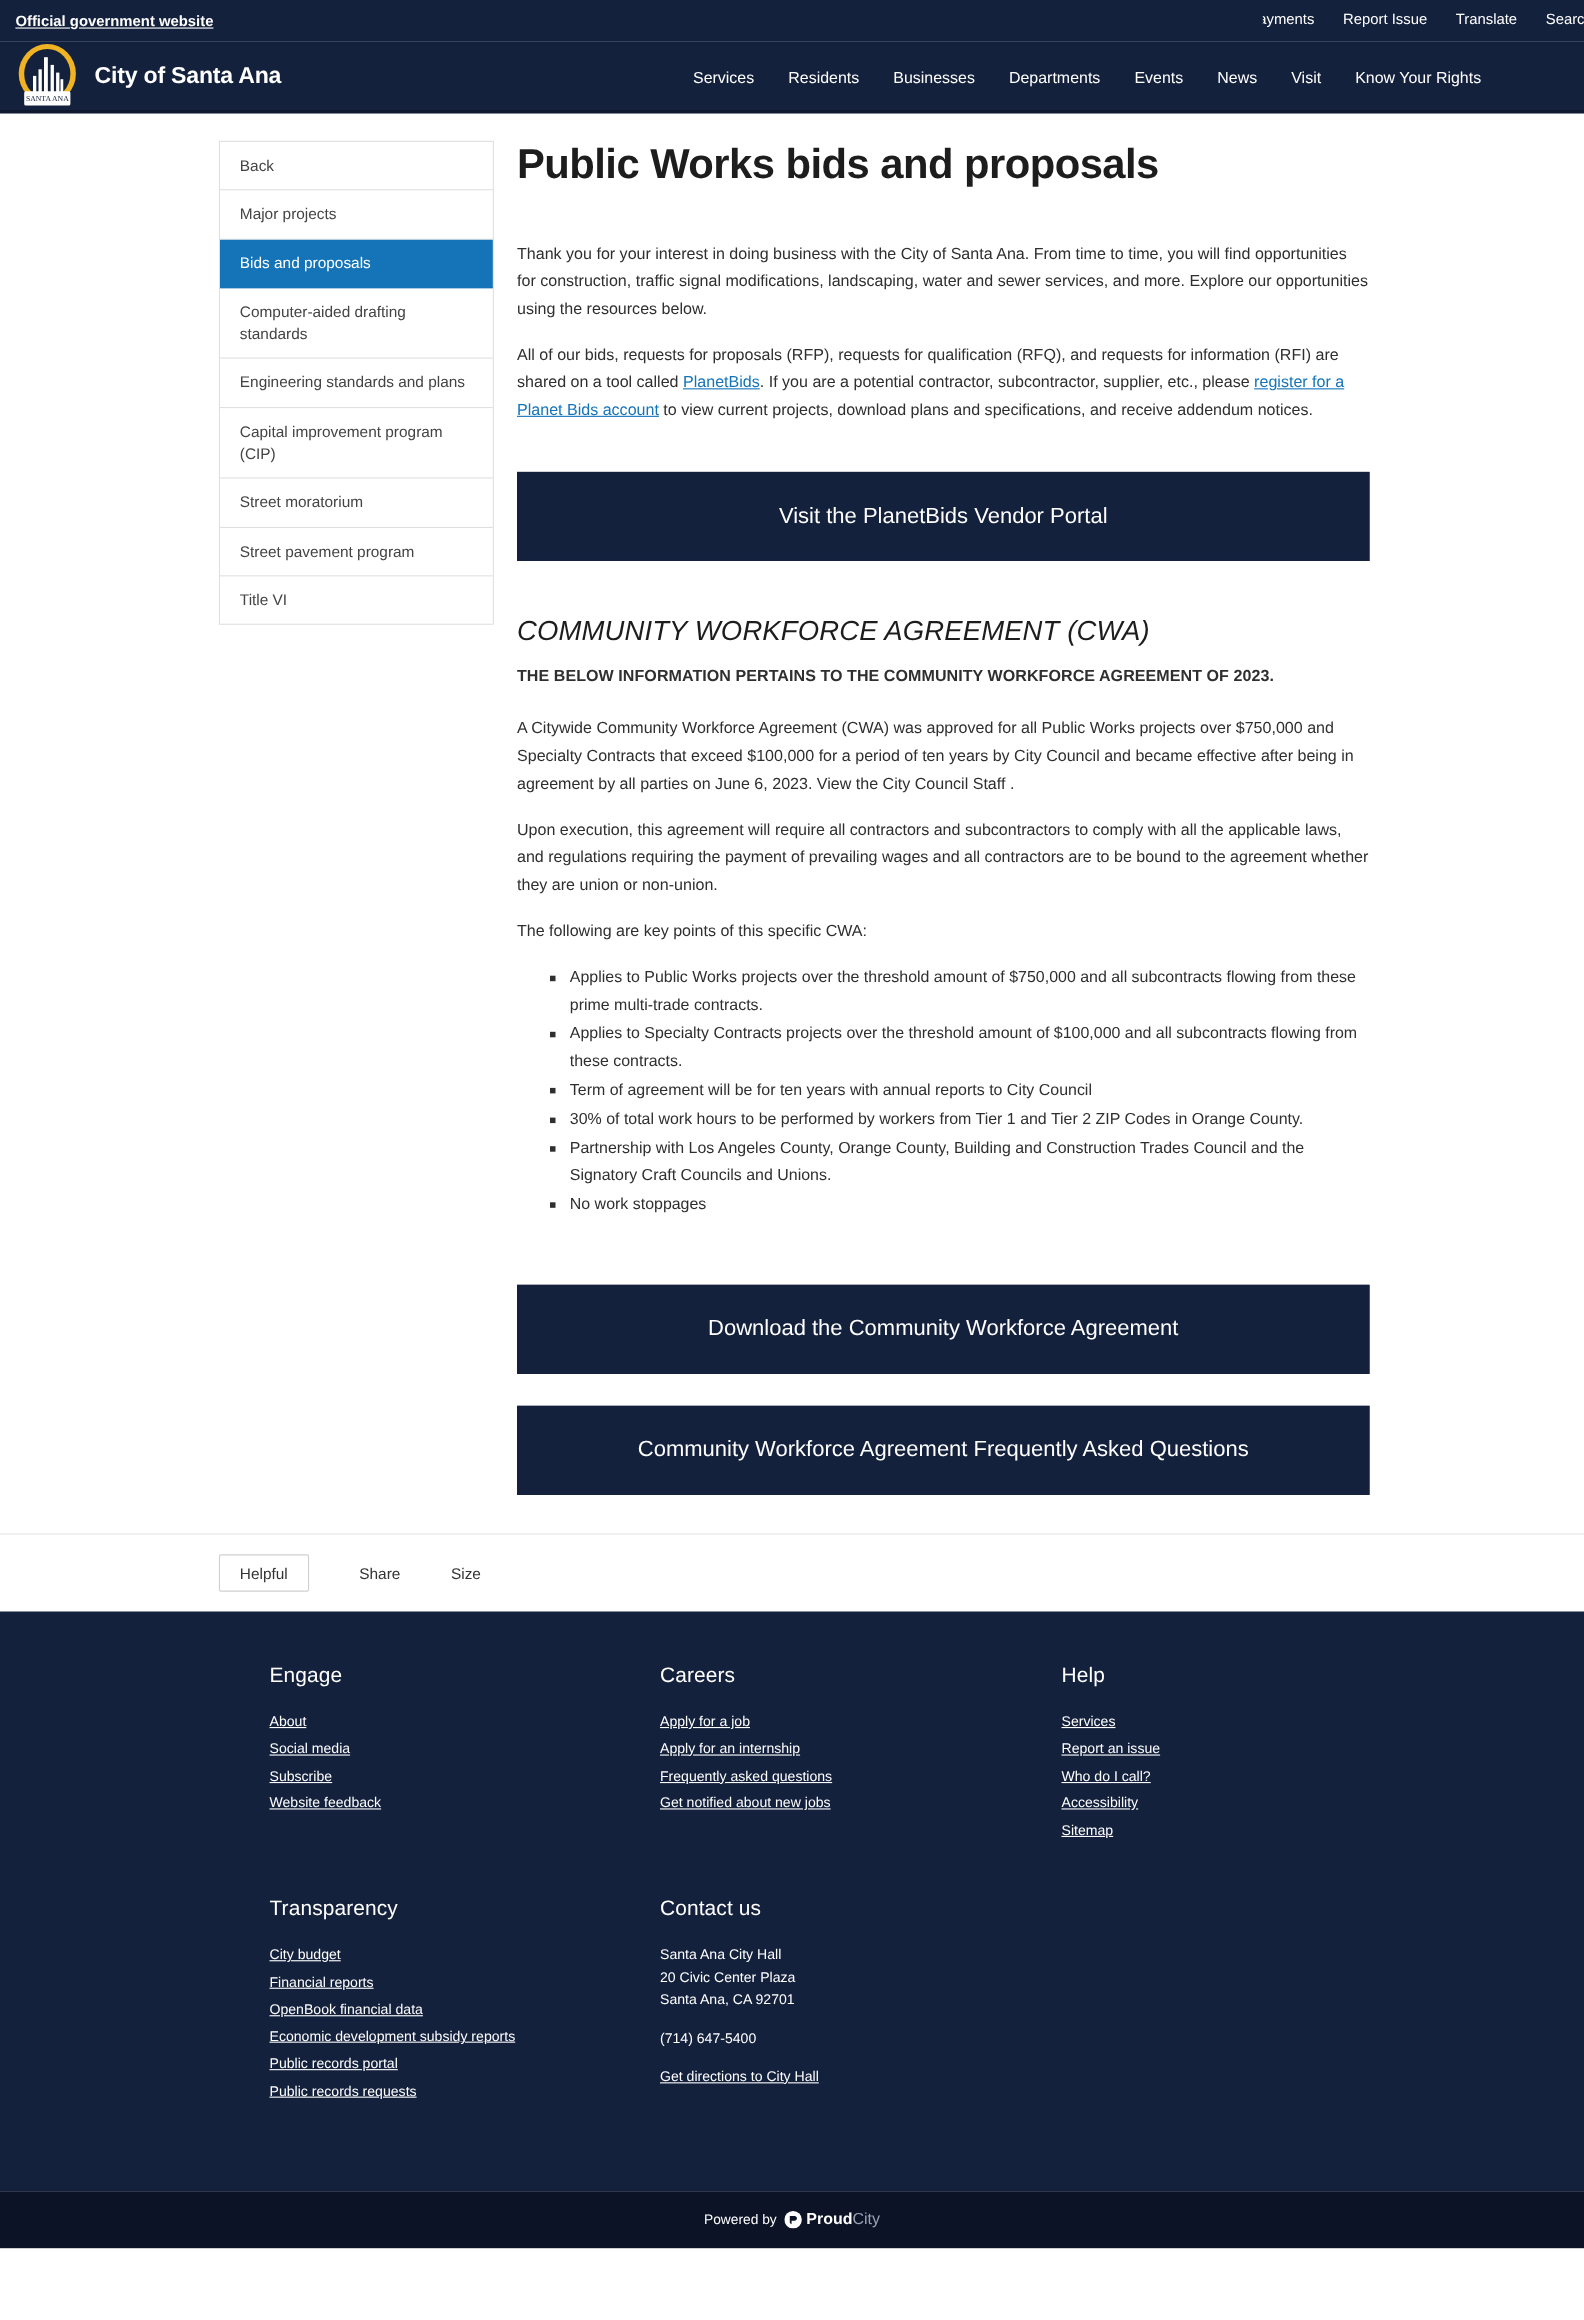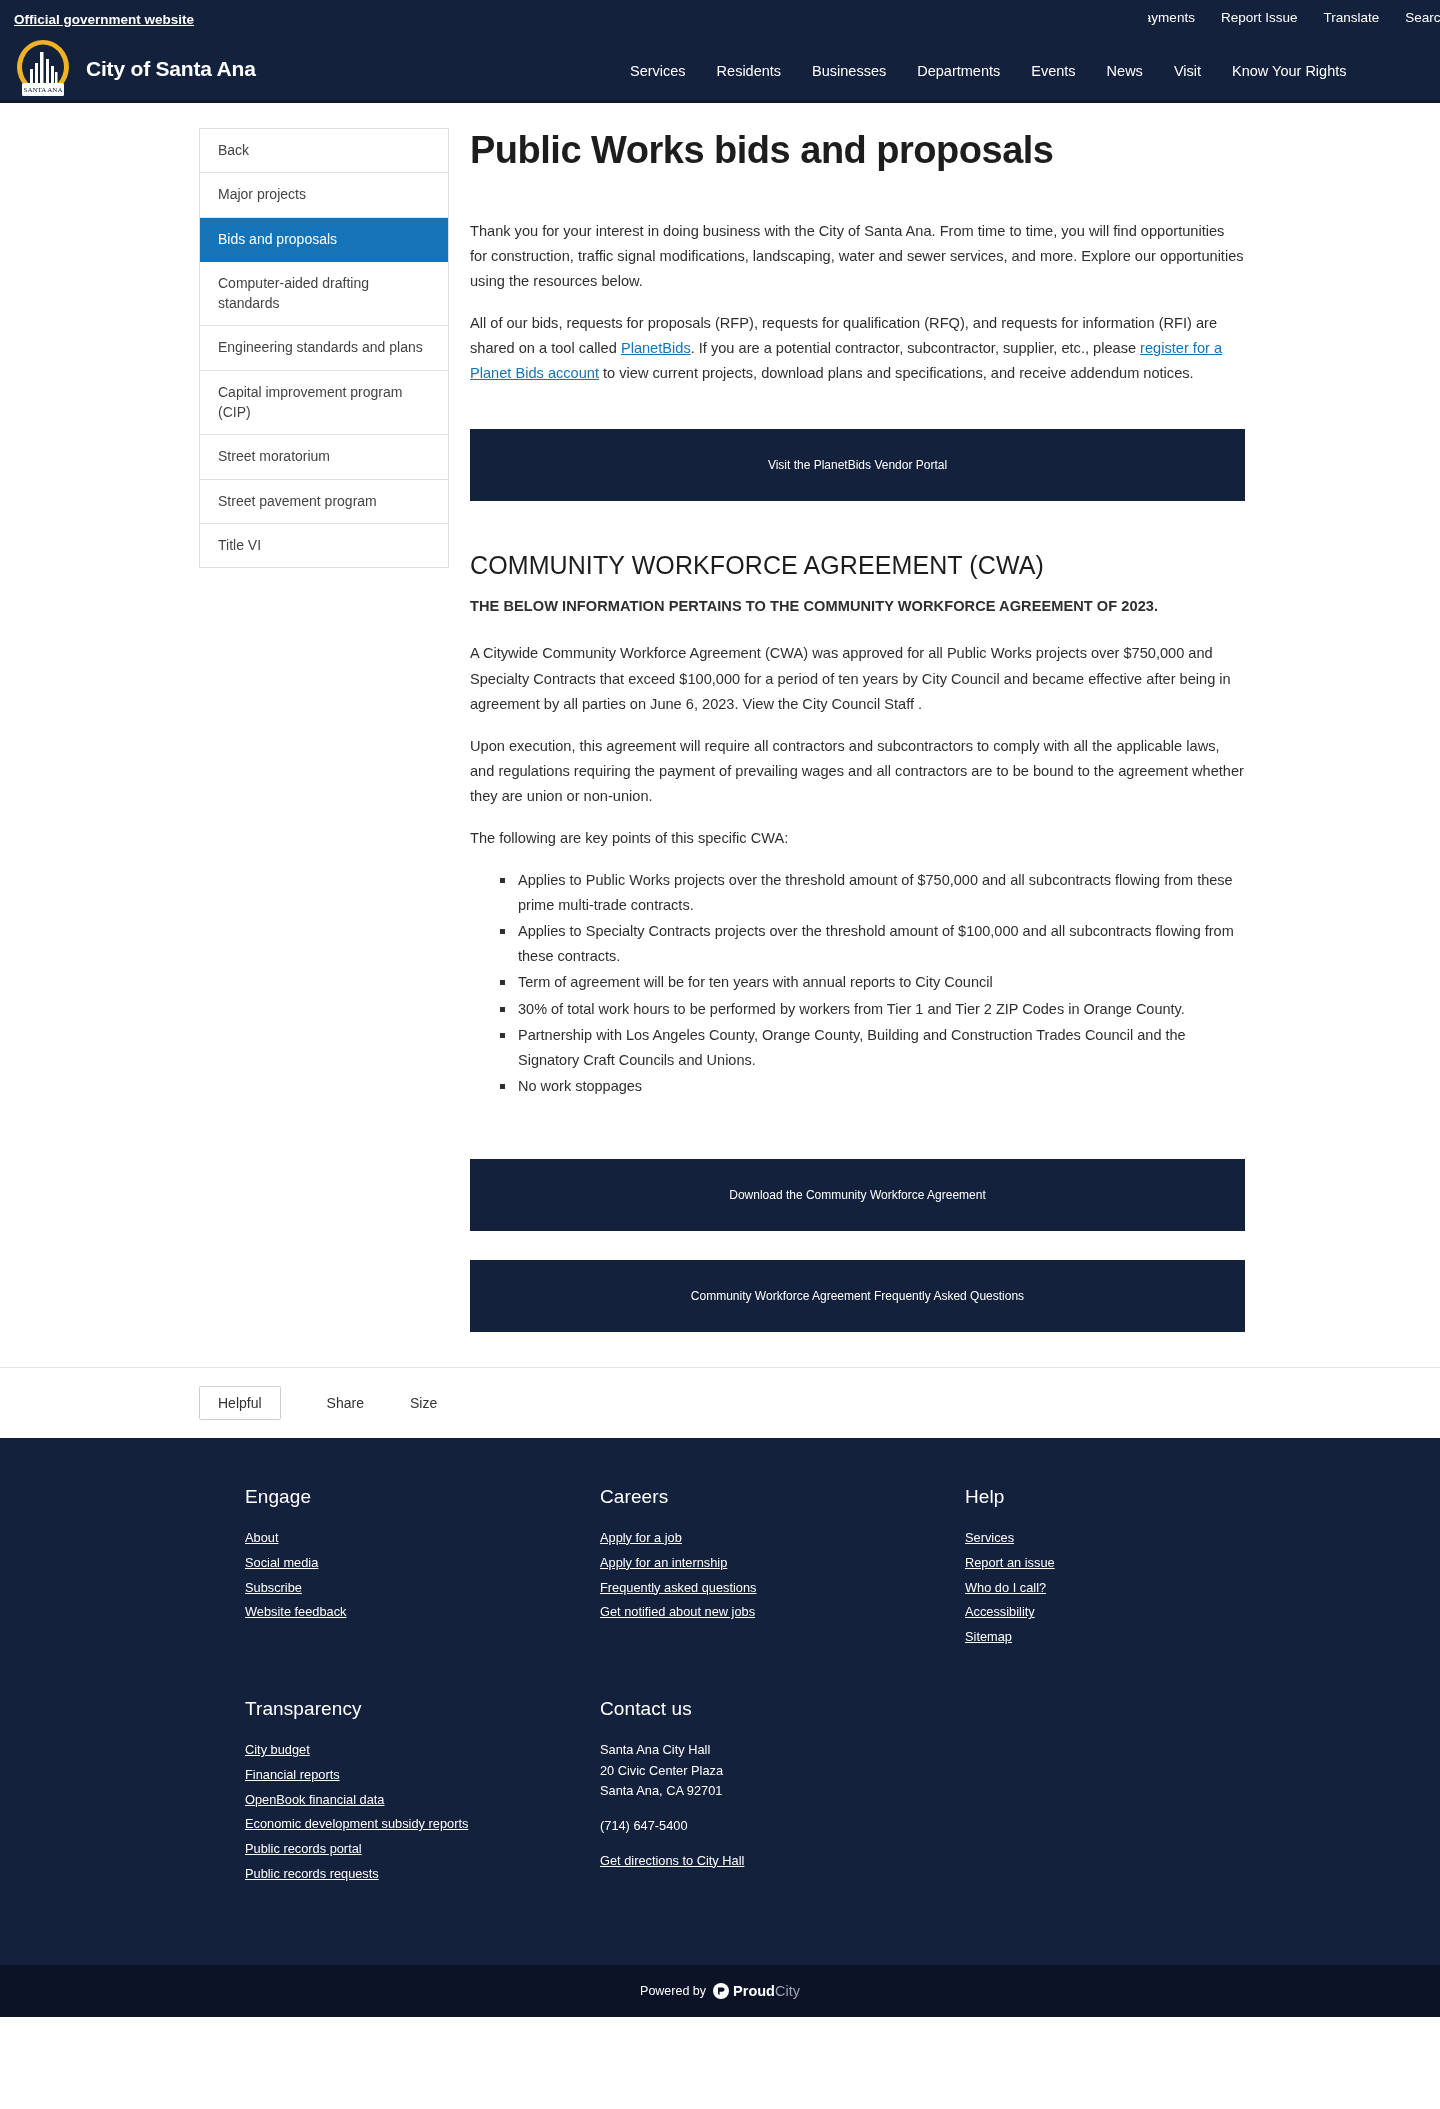--- a/index.html
+++ b/index.html
@@ -147,40 +147,41 @@
     color:#1d1d1d;
     letter-spacing:-0.2px;
     margin:24px 0 13px 0;
   }
   h2.cwa-title {
     font-size:25px;
     font-weight:400;
     color:#1d1d1d;
     letter-spacing:0.1px;
     margin:0 0 14px 0;
+    font-style:italic;
   }
   .alert-red {
     color:#e8112d;
     font-weight:700;
     font-size:12.6px;
     letter-spacing:0.05px;
     line-height:1.6;
     margin-bottom:22px !important;
   }
   .content a.inline-link {
     color:#1574b8;
     text-decoration:underline;
   }
 
   .cta {
     display:block;
     background:#14213d;
     color:#ffffff;
     text-align:center;
-    font-size:12px;
+    font-size:20px;
     text-decoration:none;
     padding:28px 10px;
     margin:43px 0 0 0;
     border:1px solid #14213d;
   }
   .cta.second { margin-top:60px; }
   .cta.third  { margin-top:29px; }
 
   ul.keylist {
     margin:0 0 0 30px;

